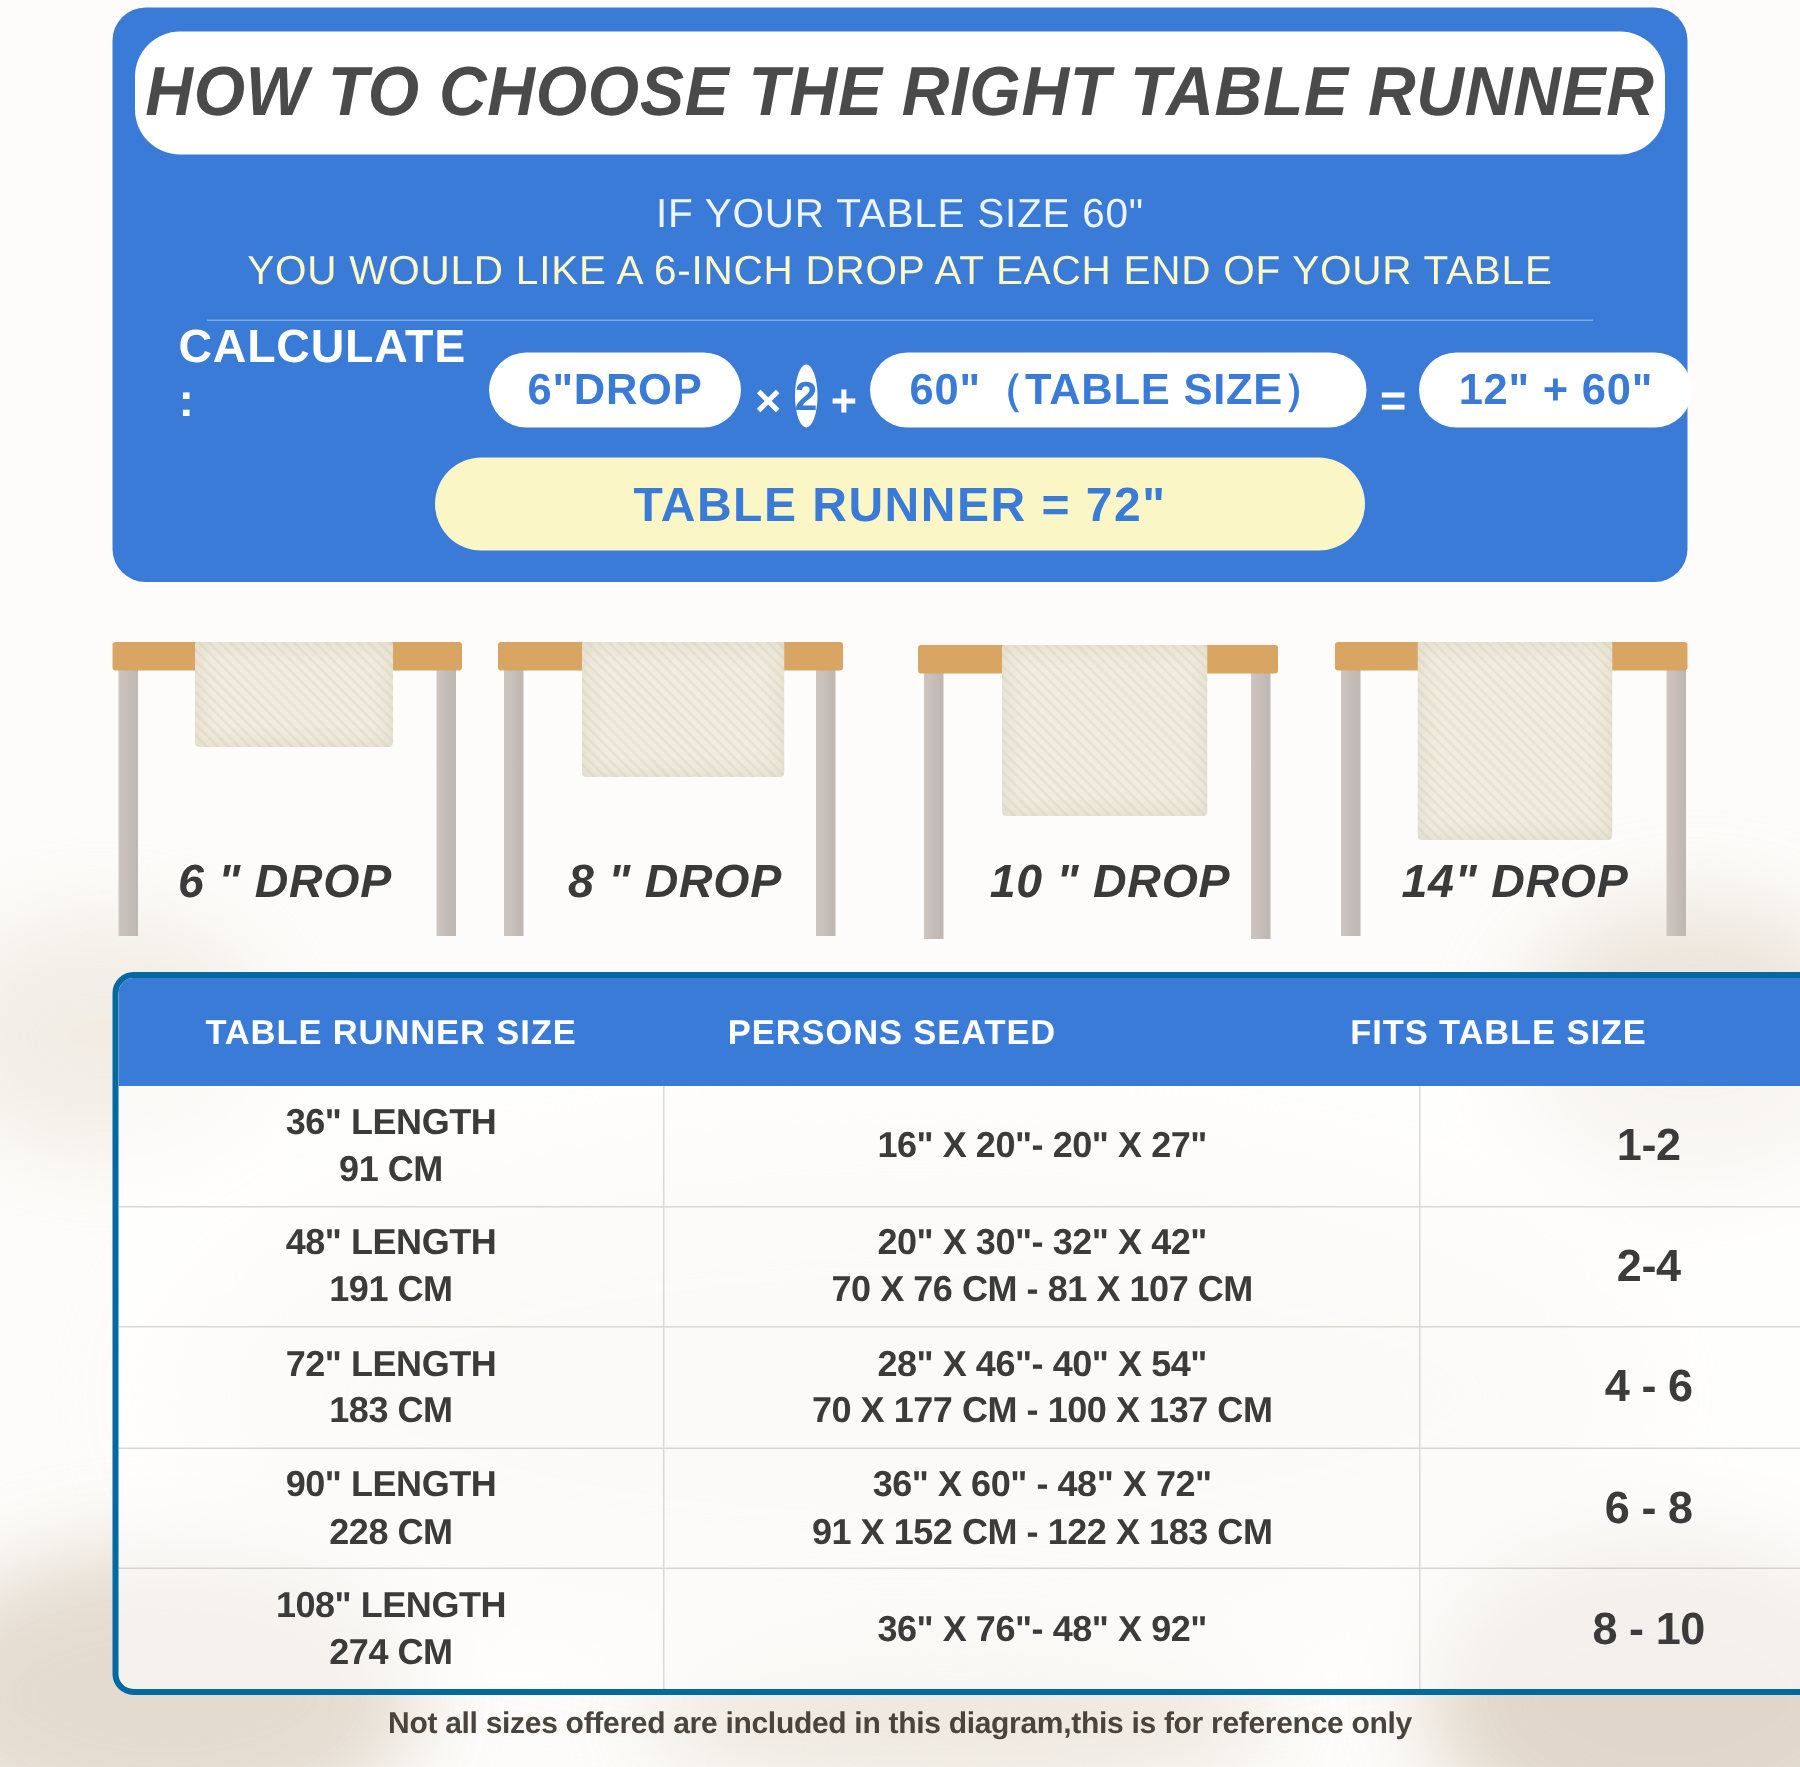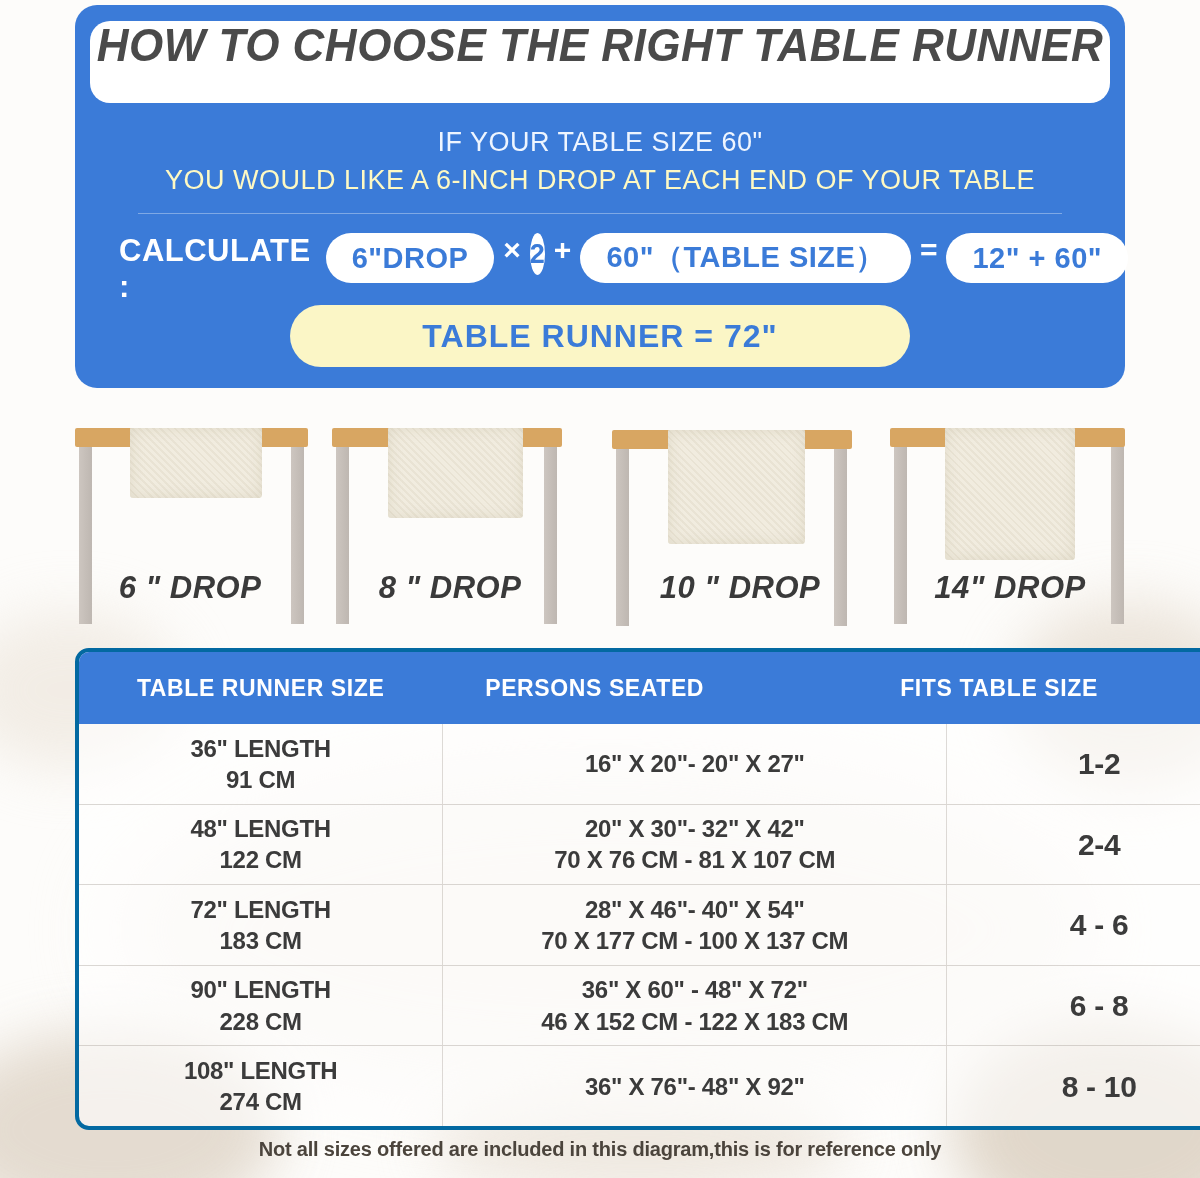--- a/index.html
+++ b/index.html
@@ -13,31 +13,31 @@
   .blob.b2 { left:950px; top:1020px; width:320px; height:220px; background:#dcd1c2; opacity:.85; }
   .blob.b3 { left:1010px; top:600px; width:240px; height:190px; background:#e5dbce; opacity:.7; }
   .blob.b4 { left:-40px; top:610px; width:220px; height:160px; background:#ebe3d8; opacity:.6; }
   .blob.b5 { left:430px; top:1090px; width:420px; height:110px; background:#e9e1d6; opacity:.7; }
   .blob.b6 { left:120px; top:760px; width:980px; height:340px; background:#f5f0ea; opacity:.8; filter:blur(45px); }
 
   
   .blue-panel { position:absolute; left:75px; top:5px; width:1050px; height:383px;
                 background:#3b7bd8; border-radius:22px; }
   .title-box { position:absolute; left:15px; top:16px; width:1020px; height:82px;
-               background:#ffffff; border-radius:20px; display:flex; justify-content:center; }
+               background:#ffffff; border-radius:30px; display:flex; align-items:center; justify-content:center; }
   .title-box span { font-size:44px; font-weight:900; font-style:italic; color:#4a4a4a;
                     letter-spacing:.5px; transform:scaleY(1.05); white-space:nowrap; }
   .intro1 { position:absolute; left:0; top:122px; width:100%; text-align:center;
             color:#eef5ff; font-size:27px; letter-spacing:.5px; }
   .intro2 { position:absolute; left:0; top:160px; width:100%; text-align:center;
             color:#fef9c3; font-size:27px; letter-spacing:.5px; }
   .panel-divider { position:absolute; left:6%; top:208px; width:88%; height:1px;
                    background:rgba(255,255,255,.35); }
   .calc-row { position:absolute; left:0; top:228px; width:100%; height:52px;
-              display:flex; align-items:flex-start; justify-content:center; gap:9px;padding-left:47px; }
+              display:flex; align-items:flex-end; justify-content:center; gap:9px;padding-left:47px; }
   .calc-label { color:#ffffff; font-size:31px; font-weight:bold; margin-right:6px; letter-spacing:.5px; }
   .pill { background:#ffffff; color:#3b7bd8; font-weight:bold; font-size:29px;
           height:50px; border-radius:25px; display:flex; align-items:center; justify-content:center;
           padding:0 26px; letter-spacing:.5px; white-space:nowrap; }
   .op { color:#ffffff; font-size:30px; font-weight:bold; }
   .circle { background:#ffffff; color:#3b7bd8; font-weight:bold; font-size:27px;
             width:42px; height:42px; border-radius:50%; display:flex; align-items:center; justify-content:center; }
   .result-pill { position:absolute; left:215px; top:300px; width:620px; height:62px;
                  background:#fbf6c6; border-radius:31px; display:flex; align-items:center; justify-content:center; }
   .result-pill span { color:#3b7bd8; font-size:32px; font-weight:bold; letter-spacing:1px; }
@@ -176,21 +176,21 @@
           <div>16" X 20"- 20" X 27"</div>
         </div>
         <div class="td col3 persons">
           <div>1-2</div>
         </div>
       </div>
 
       <div class="tr">
         <div class="td col1 first">
           <div>48" LENGTH</div>
-          <div>122 CM</div>
+          <div>191 CM</div>
         </div>
         <div class="td col2">
           <div>20" X 30"- 32" X 42"</div>
           <div>70 X 76 CM - 81 X 107 CM</div>
         </div>
         <div class="td col3 persons">
           <div>2-4</div>
         </div>
       </div>
 
@@ -208,21 +208,21 @@
         </div>
       </div>
 
       <div class="tr">
         <div class="td col1 first">
           <div>90" LENGTH</div>
           <div>228 CM</div>
         </div>
         <div class="td col2">
           <div>36" X 60" - 48" X 72"</div>
-          <div>46 X 152 CM - 122 X 183 CM</div>
+          <div>91 X 152 CM - 122 X 183 CM</div>
         </div>
         <div class="td col3 persons">
           <div>6 - 8</div>
         </div>
       </div>
 
       <div class="tr">
         <div class="td col1 first">
           <div>108" LENGTH</div>
           <div>274 CM</div>

